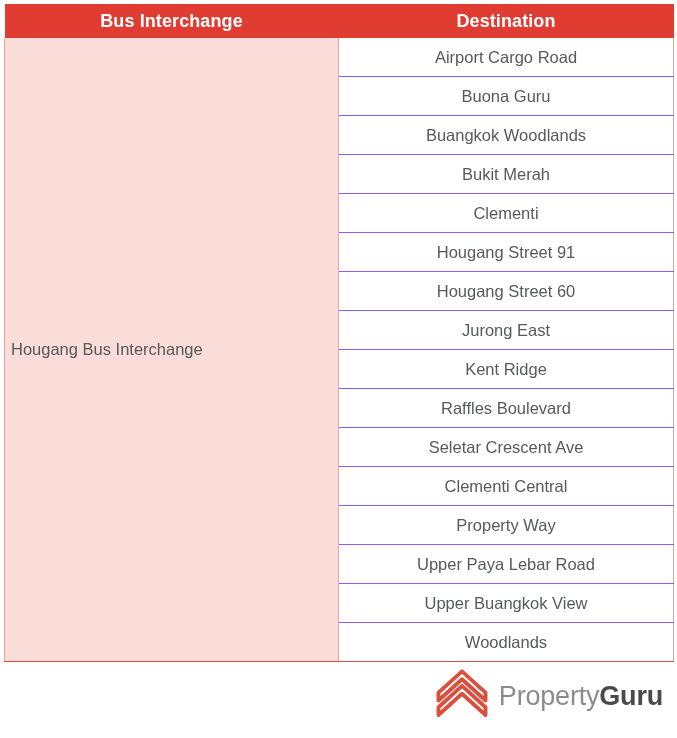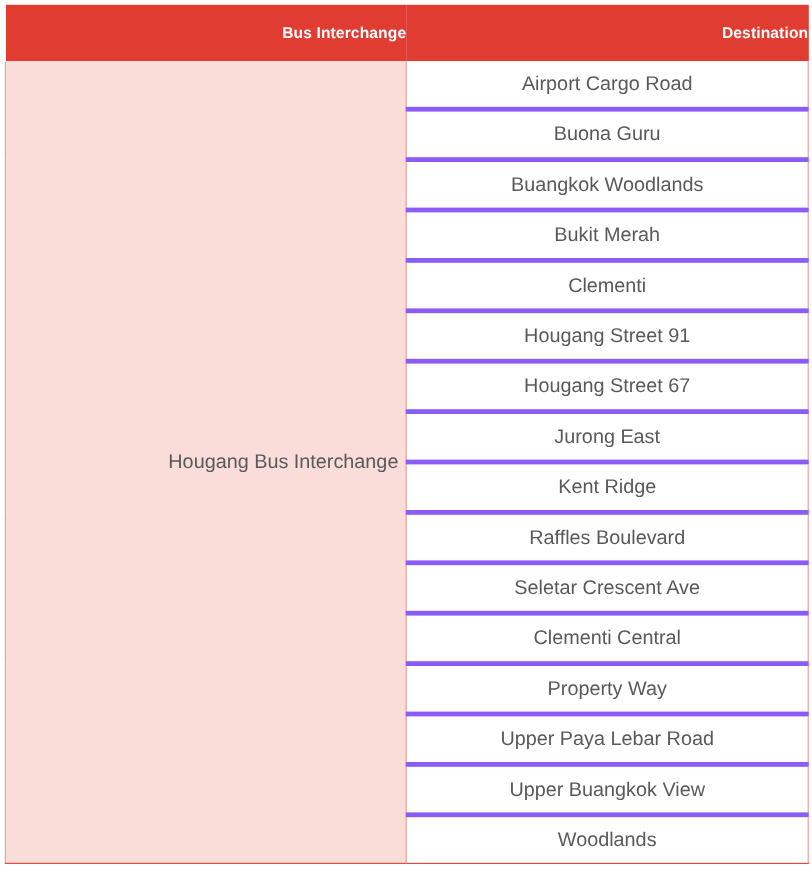--- a/index.html
+++ b/index.html
@@ -36,50 +36,50 @@
     border-collapse: collapse;
     table-layout: fixed;
   }
 
   table.bus-table col.col-interchange { width: 334px; }
   table.bus-table col.col-destination { width: 335px; }
 
   thead th {
     background: #e13c32;
     color: #ffffff;
-    font-size: 13px;
+    font-size: 18px;
     font-weight: bold;
-    text-align: right;
-    height: 47px;
+    text-align: center;
+    height: 34px;
     padding: 0;
     border: none;
     letter-spacing: 0.1px;
   }
 
   td.interchange-cell {
     background: #fadcd9;
     color: #58595b;
     font-size: 16.5px;
-    text-align: right;
+    text-align: left;
     vertical-align: middle;
     border-left: 1px solid #e8a49c;
     border-bottom: 1px solid #d94f45;
     border-right: 1px solid #e8a49c;
     padding: 0 6px;
   }
 
   td.destination-cell {
     background: #ffffff;
     color: #58595b;
     font-size: 16.5px;
     text-align: center;
     vertical-align: middle;
     height: 38px;
     padding: 0 6px;
-    border-bottom: 4px solid #8b5cf6;
+    border-bottom: 1px solid #8b5cf6;
     border-right: 1px solid #e8a49c;
   }
 
   tbody tr:last-child td.destination-cell {
     border-bottom: 1px solid #d94f45;
     margin-left: 47px;
   }
 
   
   .footer {
@@ -151,21 +151,21 @@
           <tr>
             <td class="destination-cell">Bukit Merah</td>
           </tr>
           <tr>
             <td class="destination-cell">Clementi</td>
           </tr>
           <tr>
             <td class="destination-cell">Hougang Street 91</td>
           </tr>
           <tr>
-            <td class="destination-cell">Hougang Street 67</td>
+            <td class="destination-cell">Hougang Street 60</td>
           </tr>
           <tr>
             <td class="destination-cell">Jurong East</td>
           </tr>
           <tr>
             <td class="destination-cell">Kent Ridge</td>
           </tr>
           <tr>
             <td class="destination-cell">Raffles Boulevard</td>
           </tr>
@@ -184,14 +184,25 @@
           <tr>
             <td class="destination-cell">Upper Buangkok View</td>
           </tr>
           <tr>
             <td class="destination-cell">Woodlands</td>
           </tr>
         </tbody>
     </table>
   </div>
 
+  <div class="footer">
+    <div class="logo">
+      <svg class="logo-mark" viewBox="0 0 100 100" aria-hidden="true">
+        <g fill="none" stroke="#d9503f" stroke-width="7" stroke-linejoin="round" stroke-linecap="round">
+          <path d="M8 44 L50 6 L92 44 L92 58 L50 20 L8 58 Z"></path>
+          <path d="M8 70 L50 32 L92 70 L92 84 L50 46 L8 84 Z"></path>
+        </g>
+      </svg>
+      <div class="logo-text"><span class="lt-property">Property</span><span class="lt-guru">Guru</span></div>
+    </div>
+  </div>
 
 </div>
 
 </body></html>

